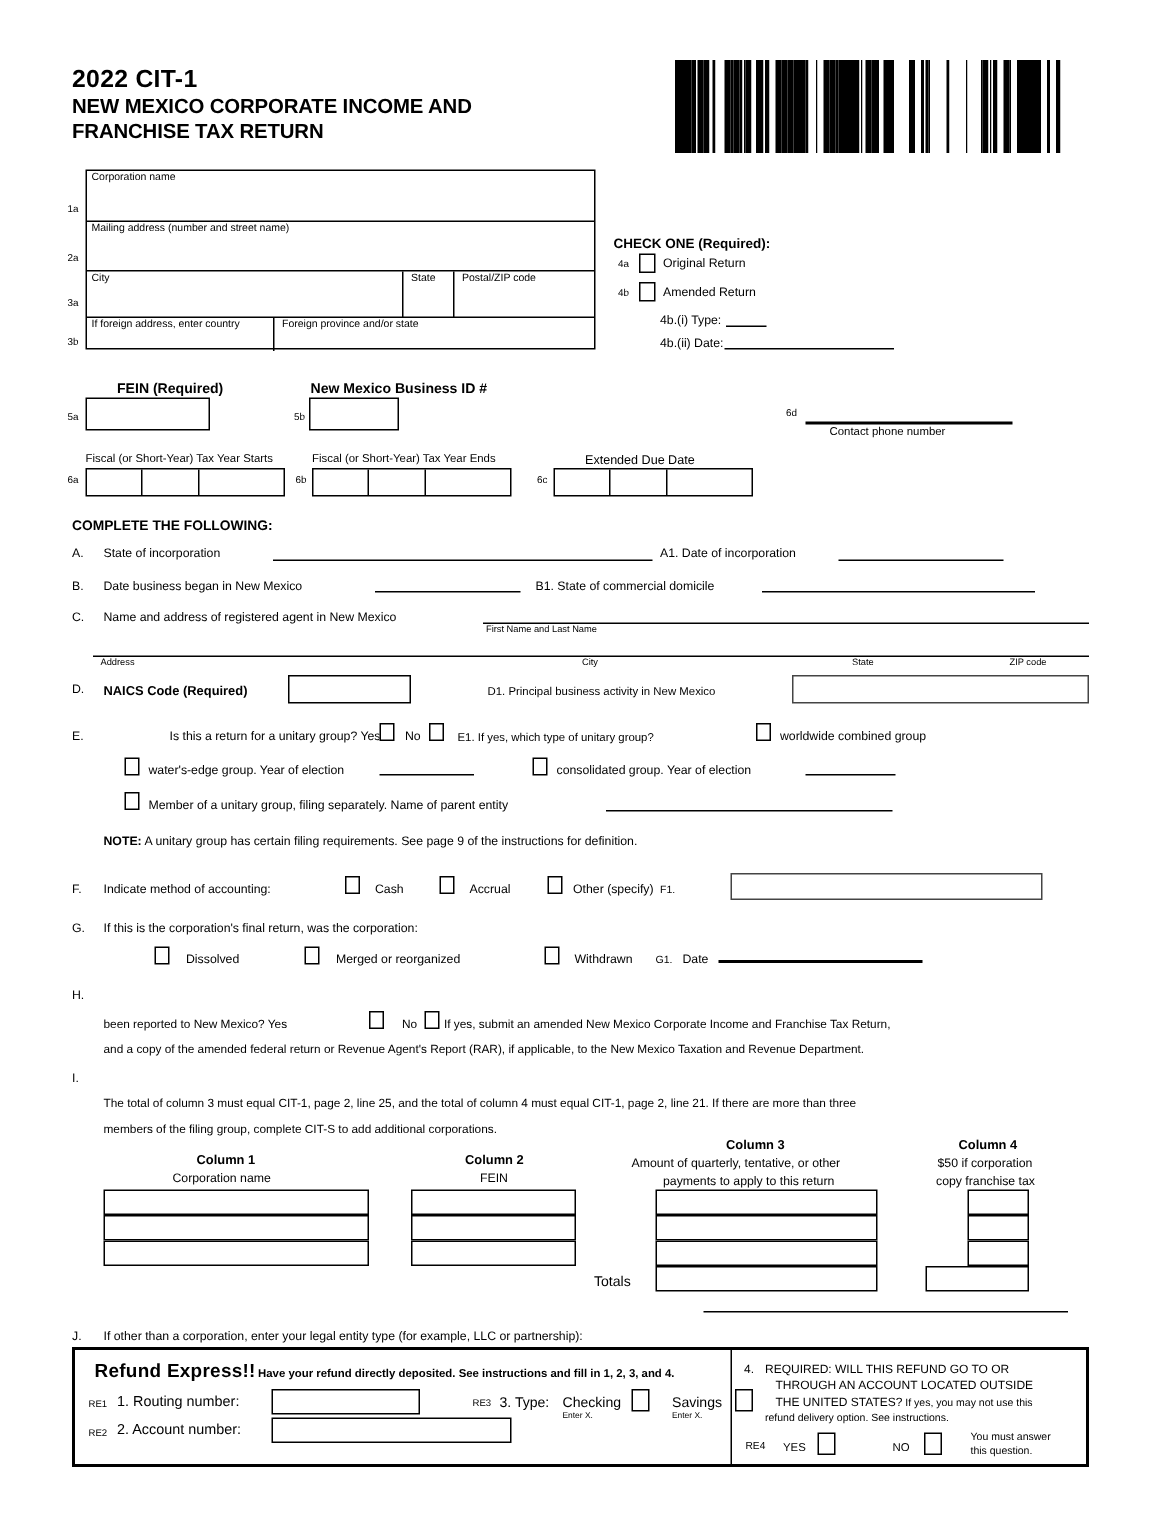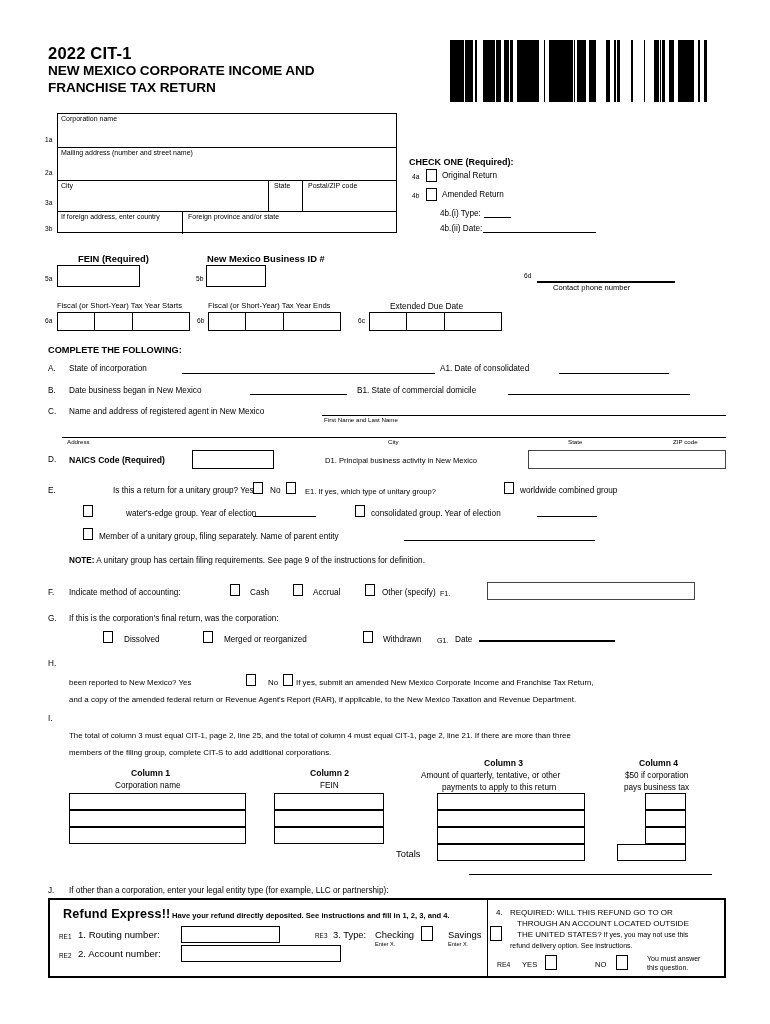--- a/index.html
+++ b/index.html
@@ -252,21 +252,21 @@
     <i style="width:38px;"></i>
       <i style="width:38px;"></i>
       <i style="width:57px;"></i>
   </div>
 
   <div class="tb" style="left:48px;top:345px;font-size:9.2px;">COMPLETE THE FOLLOWING:</div>
 
   <div class="t" style="left:48px;top:364px;">A.</div>
   <div class="t" style="left:69px;top:364px;">State of incorporation</div>
   <div class="line" style="left:182px;top:373px;width:253px;"></div>
-  <div class="t" style="left:440px;top:364px;">A1. Date of consolidated</div>
+  <div class="t" style="left:440px;top:364px;">A1. Date of incorporation</div>
   <div class="line" style="left:559px;top:373px;width:110px;"></div>
 
   <div class="t" style="left:48px;top:386px;">B.</div>
   <div class="t" style="left:69px;top:386px;">Date business began in New Mexico</div>
   <div class="line" style="left:250px;top:394px;width:97px;"></div>
   <div class="t" style="left:357px;top:386px;">B1. State of commercial domicile</div>
   <div class="line" style="left:508px;top:394px;width:182px;"></div>
 
   <div class="t" style="left:48px;top:407px;">C.</div>
   <div class="t" style="left:69px;top:407px;">Name and address of registered agent in New Mexico</div>
@@ -287,21 +287,21 @@
   <div class="t" style="left:48px;top:486px;">E.</div>
   <div class="t" style="left:69px;top:486px;padding-left:44px;">Is this a return for a unitary group? Yes</div>
   <div class="cbs" style="left:253px;top:482px;"></div>
   <div class="t" style="left:270px;top:486px;">No</div>
   <div class="cbs" style="left:286px;top:482px;"></div>
   <div class="t" style="left:305px;top:487px;font-size:7.6px;">E1. If yes, which type of unitary group?</div>
   <div class="cbs" style="left:504px;top:482px;"></div>
   <div class="t" style="left:520px;top:486px;">worldwide combined group</div>
 
   <div class="cbs" style="left:83px;top:505px;"></div>
-  <div class="t" style="left:99px;top:509px;margin-left:27px;">water's-edge group. Year of election</div>
+  <div class="t" style="left:99px;top:509px;">water's-edge group. Year of election</div>
   <div class="line" style="left:253px;top:516px;width:63px;"></div>
   <div class="cbs" style="left:355px;top:505px;"></div>
   <div class="t" style="left:371px;top:509px;">consolidated group. Year of election</div>
   <div class="line" style="left:537px;top:516px;width:60px;"></div>
 
   <div class="cbs" style="left:83px;top:528px;"></div>
   <div class="t" style="left:99px;top:532px;">Member of a unitary group, filing separately. Name of parent entity</div>
   <div class="line" style="left:404px;top:540px;width:191px;"></div>
 
   <div class="t" style="left:69px;top:556px;"><b>NOTE:</b><span> A unitary group has certain filing requirements. See page 9 of the instructions for definition.</span></div>
@@ -343,21 +343,21 @@
 
   <div class="tb" style="left:131px;top:768px;font-size:8.6px;">Column 1</div>
   <div class="t" style="left:115px;top:781px;">Corporation name</div>
   <div class="tb" style="left:310px;top:768px;font-size:8.6px;">Column 2</div>
   <div class="t" style="left:320px;top:781px;">FEIN</div>
   <div class="tb" style="left:484px;top:758px;font-size:8.6px;">Column 3</div>
   <div class="t" style="left:421px;top:771px;">Amount of quarterly, tentative, or other</div>
   <div class="t" style="left:442px;top:783px;">payments to apply to this return</div>
   <div class="tb" style="left:639px;top:758px;font-size:8.6px;">Column 4</div>
   <div class="t" style="left:625px;top:771px;">$50 if corporation</div>
-  <div class="t" style="left:624px;top:783px;">pays business tax</div>
+  <div class="t" style="left:624px;top:783px;">copy franchise tax</div>
 
   <div class="cellbx" style="left:69px;top:793px;width:177px;height:17px;"></div>
   <div class="cellbx" style="left:69px;top:810px;width:177px;height:17px;"></div>
   <div class="cellbx" style="left:69px;top:827px;width:177px;height:17px;"></div>
 
   <div class="cellbx" style="left:274px;top:793px;width:110px;height:17px;"></div>
   <div class="cellbx" style="left:274px;top:810px;width:110px;height:17px;"></div>
   <div class="cellbx" style="left:274px;top:827px;width:110px;height:17px;"></div>
 
   <div class="cellbx" style="left:437px;top:793px;width:148px;height:17px;"></div>

